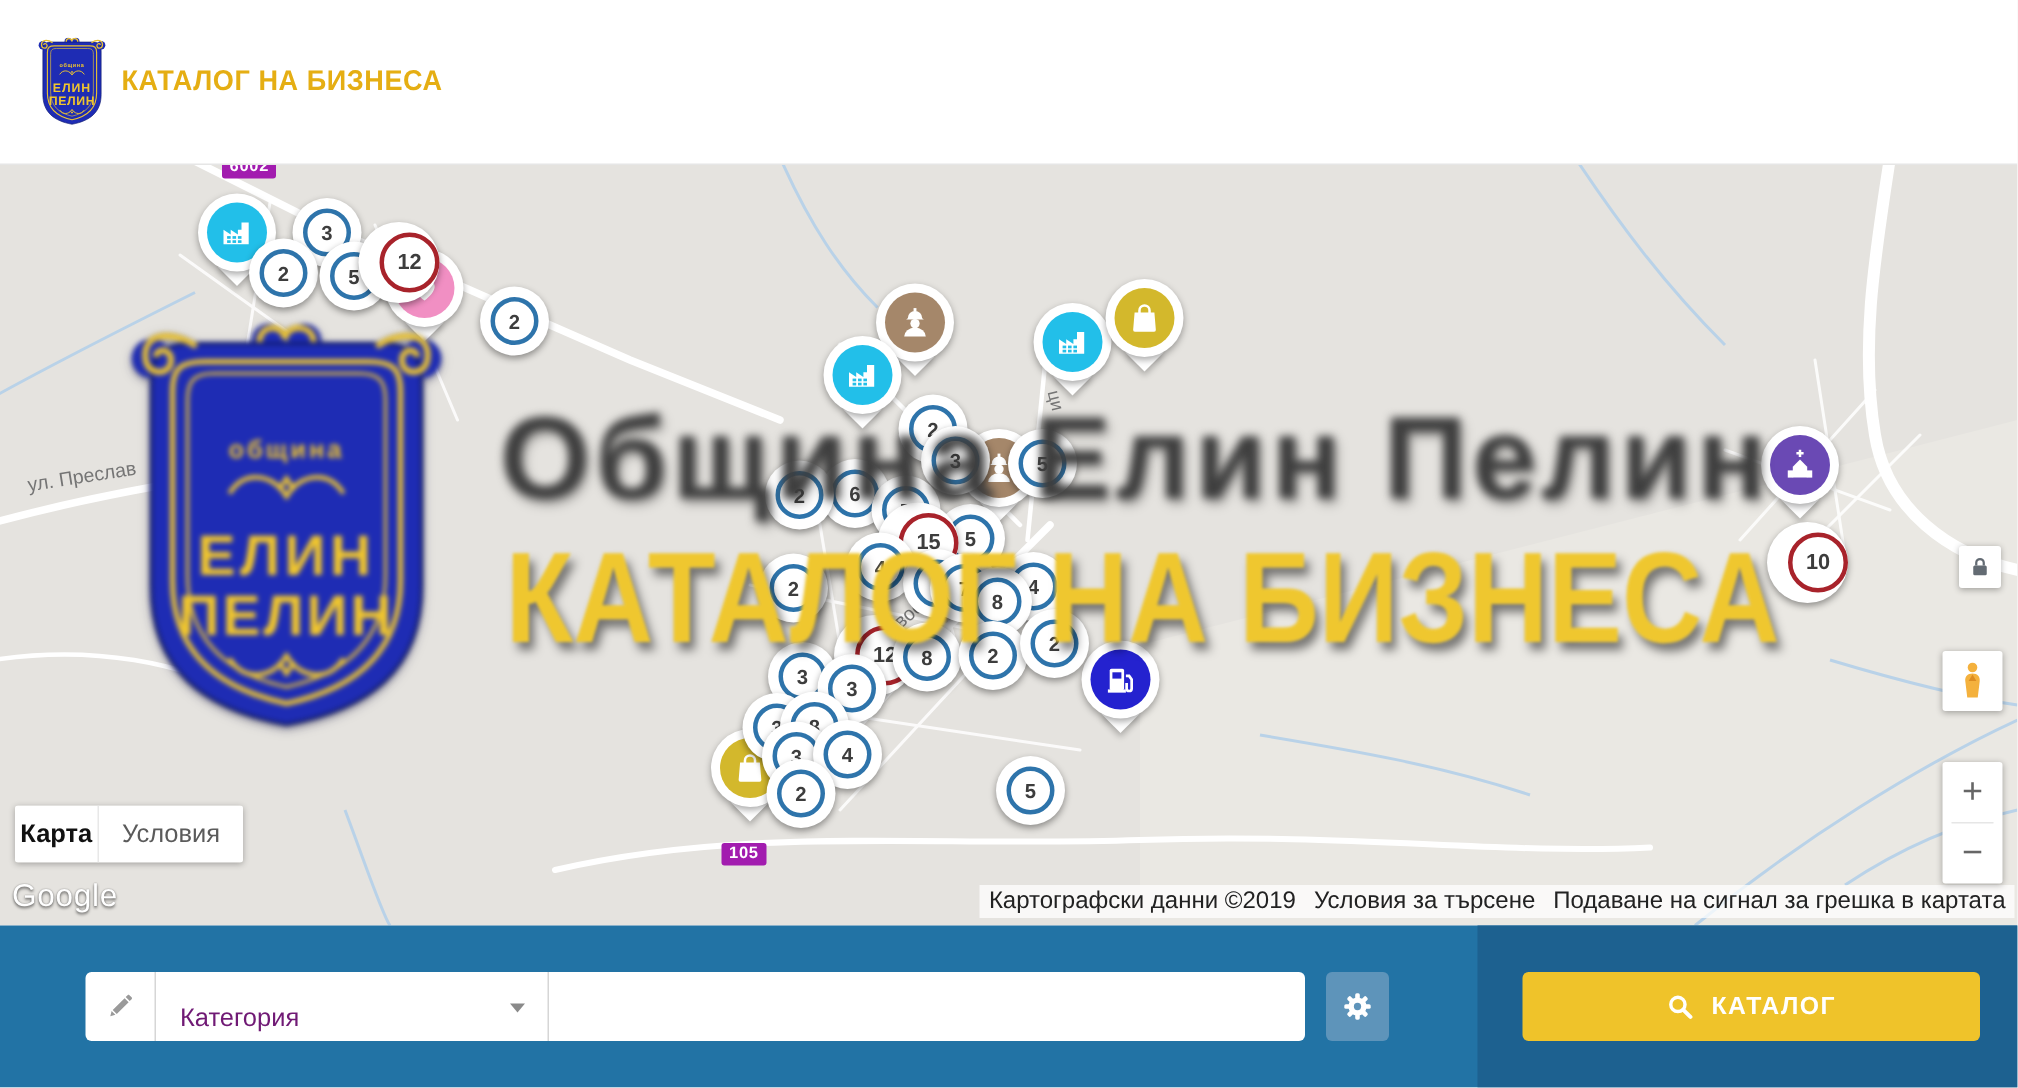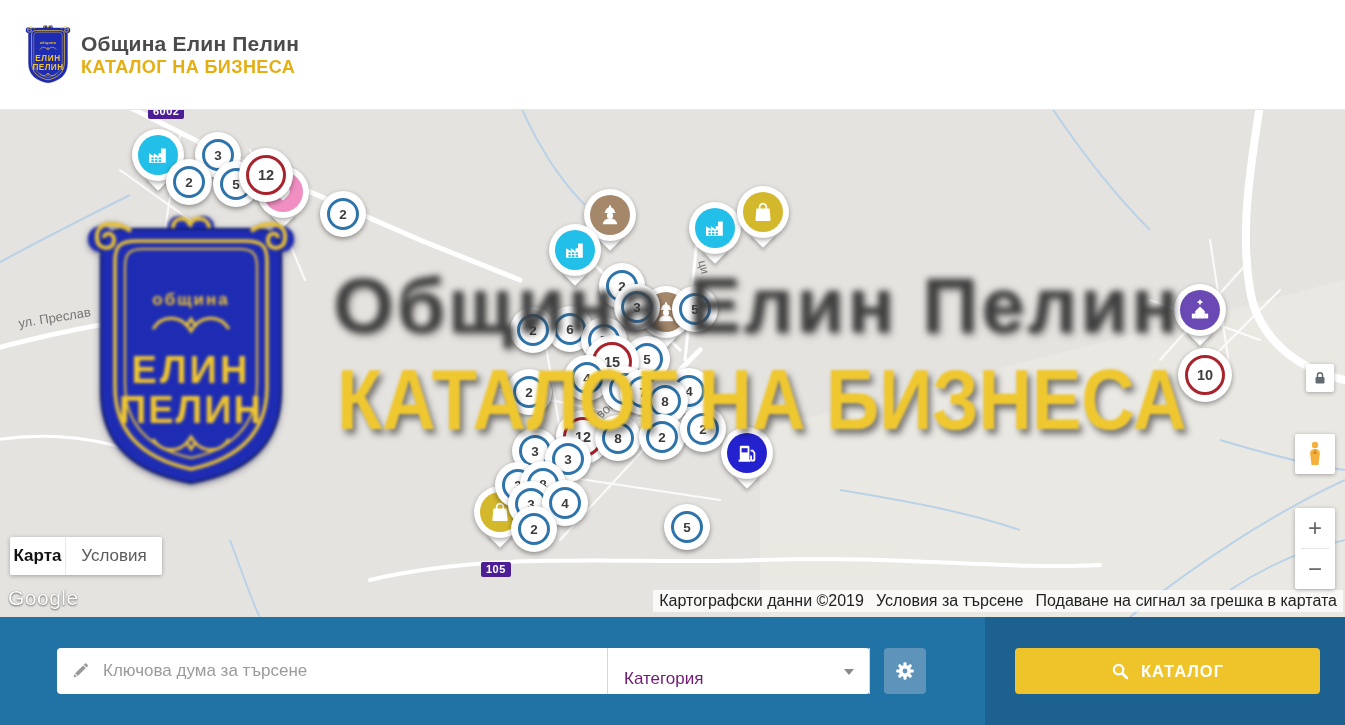--- a/index.html
+++ b/index.html
@@ -15,41 +15,41 @@
     transform:scaleX(.95); transform-origin:left; }
   .nav { margin-left:auto; display:flex; gap:40px; }
   .nav a { display:inline-block; font-size:15px; font-weight:700; color:#343434;
     text-decoration:none; letter-spacing:-.2px; transform:scale(.92,1.08); cursor:pointer; white-space:nowrap; }
 
   
   .map { position:relative; width:1345px; height:507px; background:#e5e3df; overflow:hidden; }
   .map svg.roads { position:absolute; inset:0; z-index:0; }
 
   .rlabel { position:absolute; z-index:1; color:#757575; font-size:13px; white-space:nowrap; }
-  .rbadge { position:absolute; z-index:1; background:#4c1d95; color:#fff; font-size:11px;
+  .rbadge { position:absolute; z-index:1; background:#a21caf; color:#fff; font-size:11px;
     padding:1px 5px 2px; border-radius:2px; font-weight:bold; letter-spacing:.5px; }
 
   
   .pin { position:absolute; z-index:20; width:52px; height:52px; margin:-26px 0 0 -26px; cursor:pointer; }
   .pin .tail { position:absolute; left:50%; top:40px; width:18px; height:18px; margin-left:-9px;
     background:#fff; transform:rotate(45deg); box-shadow:2px 2px 4px rgba(0,0,0,.25); }
   .pin .disc { position:absolute; inset:0; background:#fff; border-radius:50%;
     box-shadow:0 2px 5px rgba(0,0,0,.35); display:flex; align-items:center; justify-content:center; }
   .pin .ic { width:40px; height:40px; border-radius:50%; background:var(--pc);
     display:flex; align-items:center; justify-content:center; }
   .pin svg { width:24px; height:24px; }
 
   
   .cl { position:absolute; z-index:25; width:46px; height:46px; margin:-23px 0 0 -23px;
     background:#fff; border-radius:50%; box-shadow:0 2px 5px rgba(0,0,0,.4);
     display:flex; align-items:center; justify-content:center; cursor:pointer; }
   .cl i { width:32px; height:32px; border:3px solid #2e74ab; border-radius:50%;
     display:flex; align-items:center; justify-content:center; font-style:normal;
     font-weight:700; font-size:13.5px; color:#3d3d3d; }
-  .cl.lg { width:54px; height:54px; margin:-27px 0 0 -27px; }
+  .cl.lg { width:54px; height:54px; margin:-27px 0 0 -27px;justify-content:flex-end; }
   .cl.lg i { width:40px; height:40px; border-width:3.5px; font-size:14.5px; }
   .cl.red i { border-color:#a8232b; }
 
   
   .wm-crest { position:absolute; left:85px; top:105px; z-index:40;
     filter:blur(1.8px) drop-shadow(0 2px 3px rgba(15,15,60,.5)); pointer-events:none; }
   .wm-title { position:absolute; left:333px; top:150px; z-index:40; white-space:nowrap;
     font-size:78px; font-weight:700; color:#3e3e3e; letter-spacing:3px;
     filter:blur(3px); text-shadow:2px 3px 5px rgba(0,0,0,.35); pointer-events:none; }
   .wm-sub { position:absolute; left:337px; top:240px; z-index:40; white-space:nowrap;
@@ -122,21 +122,20 @@
       <path d="M88,13 C88,1 104,1 105,11 C106,1 124,1 124,13" fill="none" stroke="#e9c233" stroke-width="4"></path>
       <path d="M30,46 C30,30 36,26 52,26 L160,26 C176,26 182,30 182,46 L182,172 C182,220 152,244 106,254 C60,244 30,220 30,172 Z" fill="none" stroke="#e9c233" stroke-width="3.5"></path>
       <path d="M40,52 C40,38 45,34 58,34 L154,34 C167,34 172,38 172,52 L172,168 C172,212 146,234 106,243 C66,234 40,212 40,168 Z" fill="none" stroke="#e9c233" stroke-width="2"></path>
       <text x="106" y="90" font-size="17" text-anchor="middle" letter-spacing="2">община</text>
       <path d="M68,114 C78,98 96,102 103,112 M144,114 C134,98 116,102 109,112 M106,104 l4,6 -4,6 -4,-6 z" fill="none" stroke="#e9c233" stroke-width="3"></path>
       <text x="106" y="168" font-size="38" text-anchor="middle" letter-spacing="3">ЕЛИН</text>
       <text x="106" y="208" font-size="38" text-anchor="middle" letter-spacing="2">ПЕЛИН</text>
       <path d="M68,224 C78,240 96,236 103,226 M144,224 C134,240 116,236 109,226 M106,234 l4,-6 -4,-6 -4,6 z" fill="none" stroke="#e9c233" stroke-width="3"></path>
     </svg>
     <div class="brand">
-      <div class="t1">Община Елин Пелин</div>
       <div class="t2">КАТАЛОГ НА БИЗНЕСА</div>
     </div>
   </div>
 </div>
 
 <div class="map">
   <svg class="roads" width="1345" height="507" viewBox="0 0 1345 507">
     <path d="M760,320 L1345,170 L1345,507 L760,507 Z" fill="#eae8e3"></path>
     <g stroke="#ffffff" fill="none" stroke-linecap="round">
       <path d="M125,-5 L215,40 L340,95 L420,130 L520,170" stroke-width="5"></path>
@@ -468,21 +467,20 @@
 </div>
 
 <div class="searchbar">
   <div class="right"></div>
   <div class="sbar">
     <span class="icbox">
       <svg width="18" height="18" viewBox="0 0 20 20">
           <path fill="#9a9a9a" d="M2.8,17.2 l1,-3.8 2.8,2.8 z M4.6,12.6 L13.4,3.8 l3,3 L7.6,15.6 z M14.2,3 l1.4,-1.4 c0.4,-0.4 1,-0.4 1.4,0 l1.6,1.6 c0.4,0.4 0.4,1 0,1.4 L17.2,6 z"></path>
         </svg>
     </span>
-    <input class="kw" placeholder="Ключова дума за търсене" style="">
     <span class="sep"></span>
     <div class="sel cat">
       <span>Категория</span>
       <span class="caret"></span>
     </div>
     <span class="sep"></span>
   </div>
   <button class="gearbtn">
     <svg viewBox="0 0 20 20">
         <g fill="#fff">

